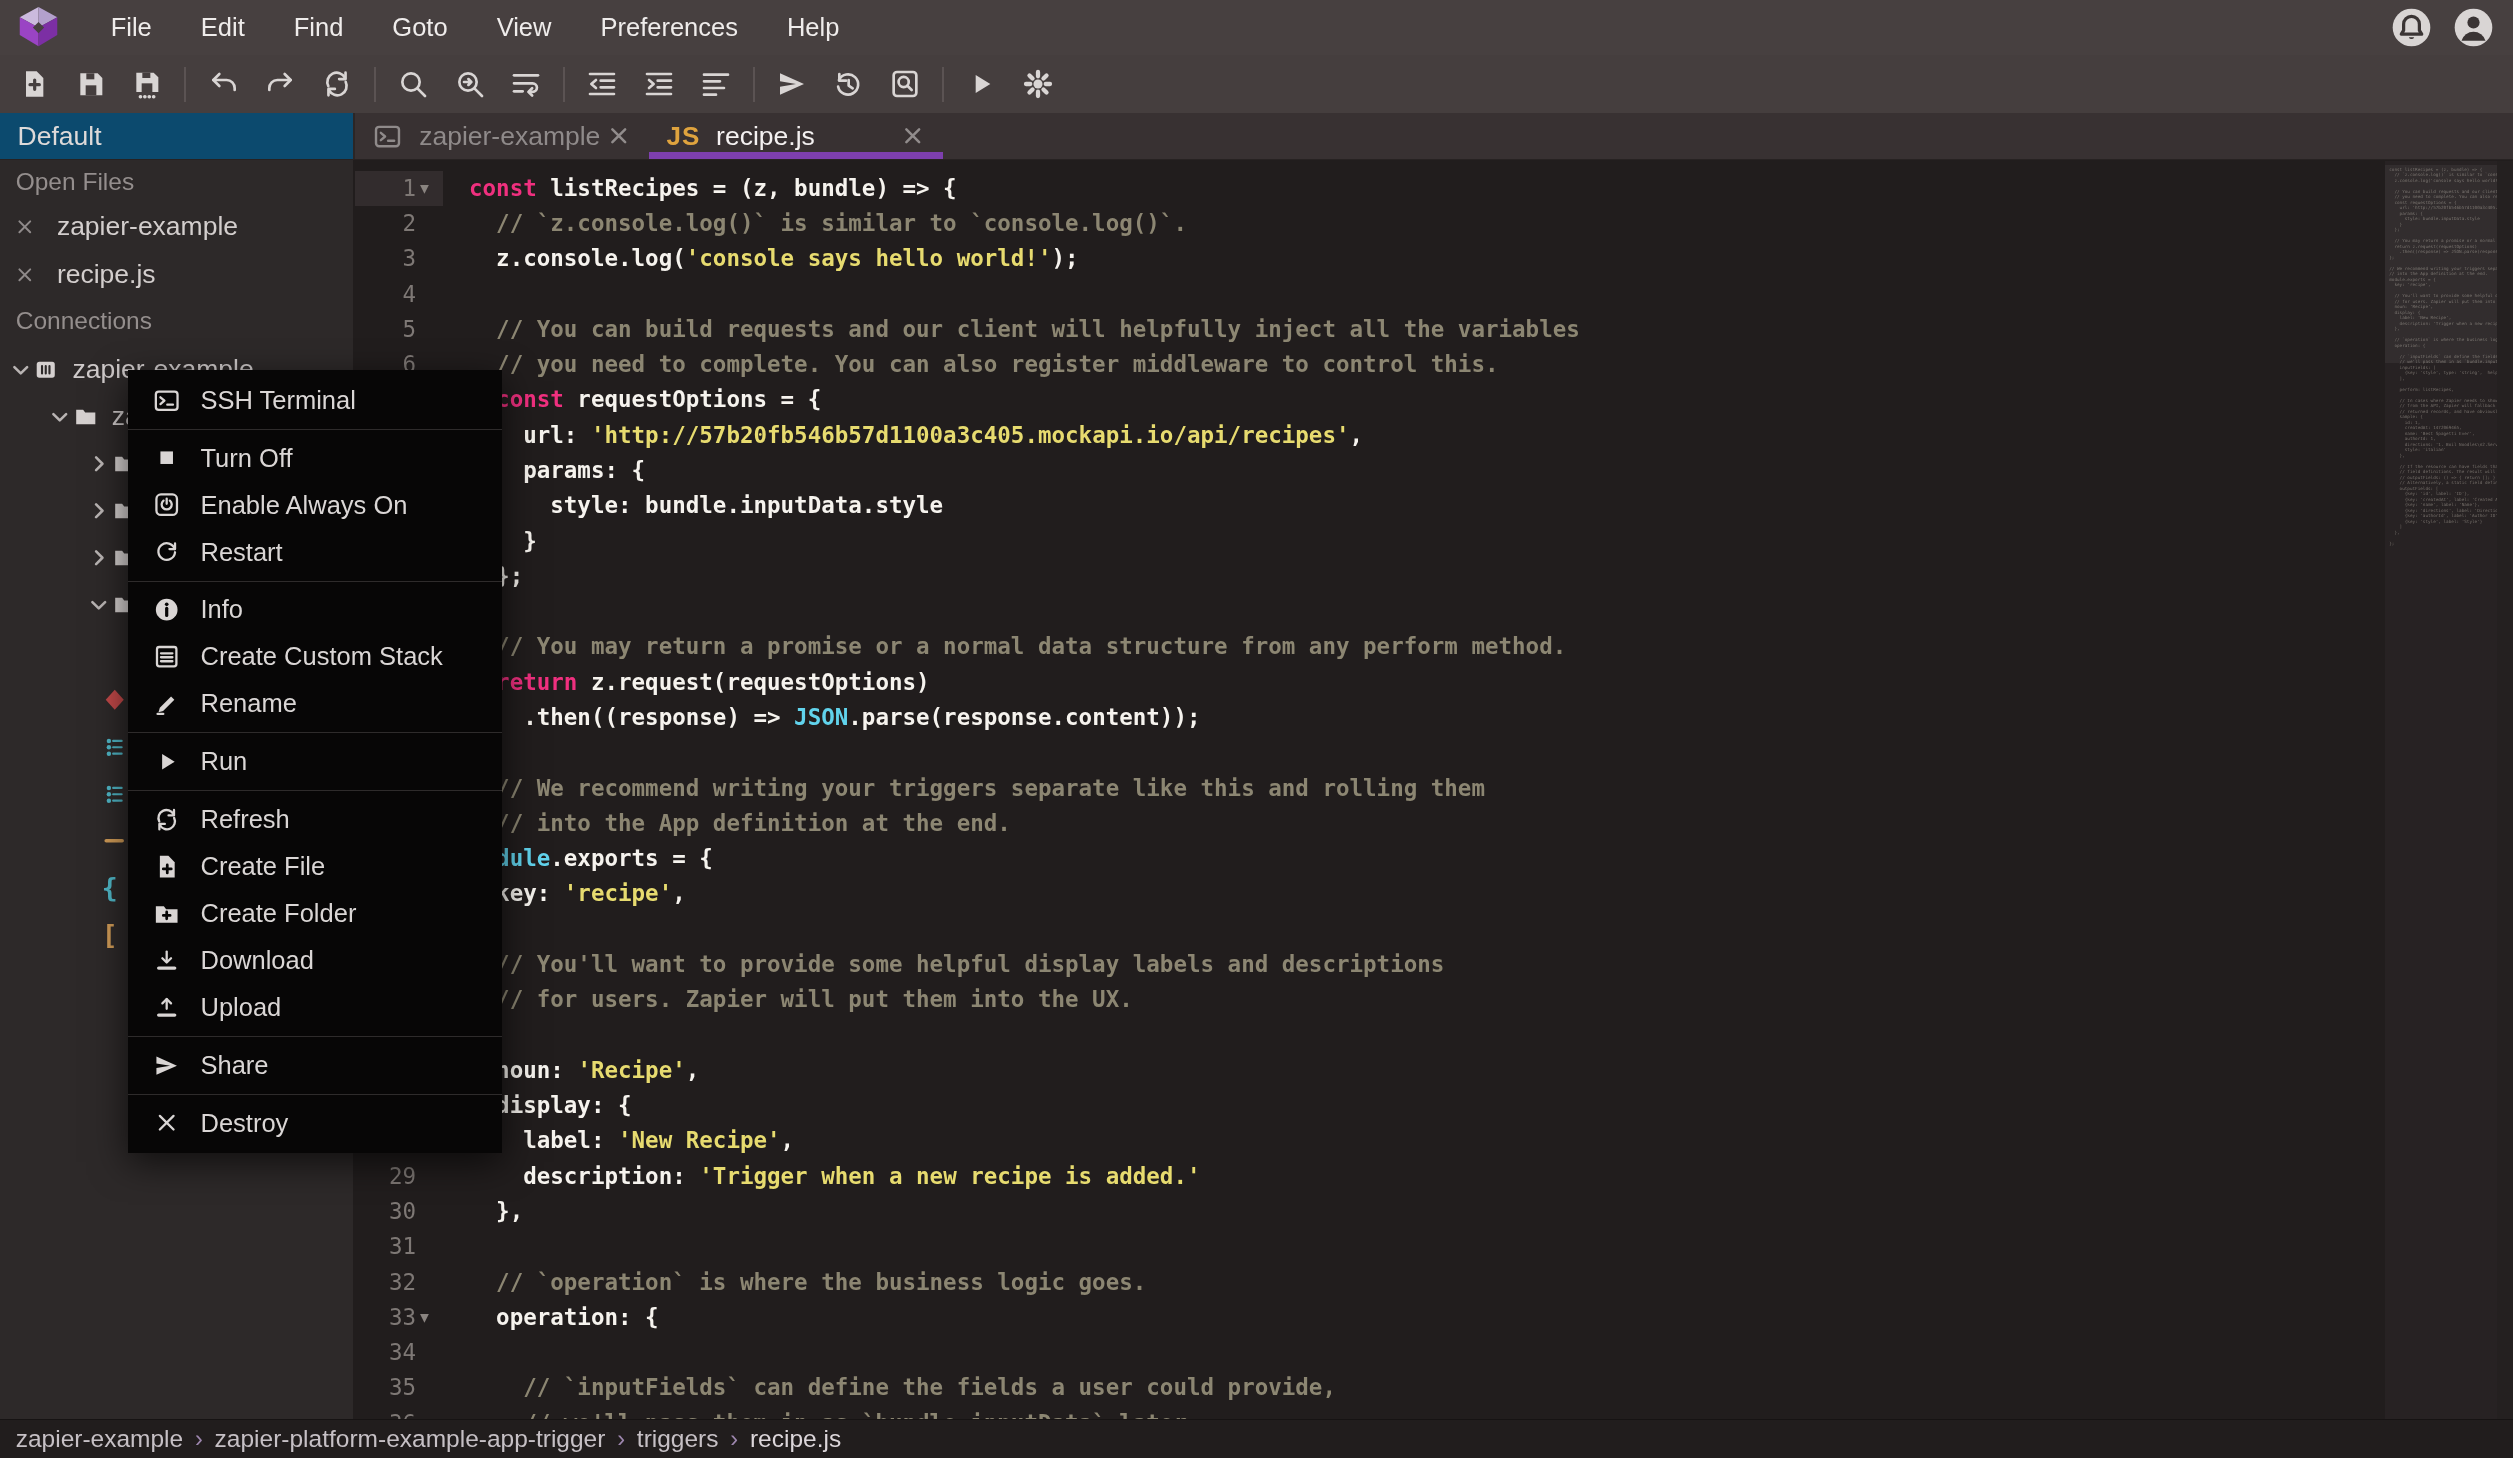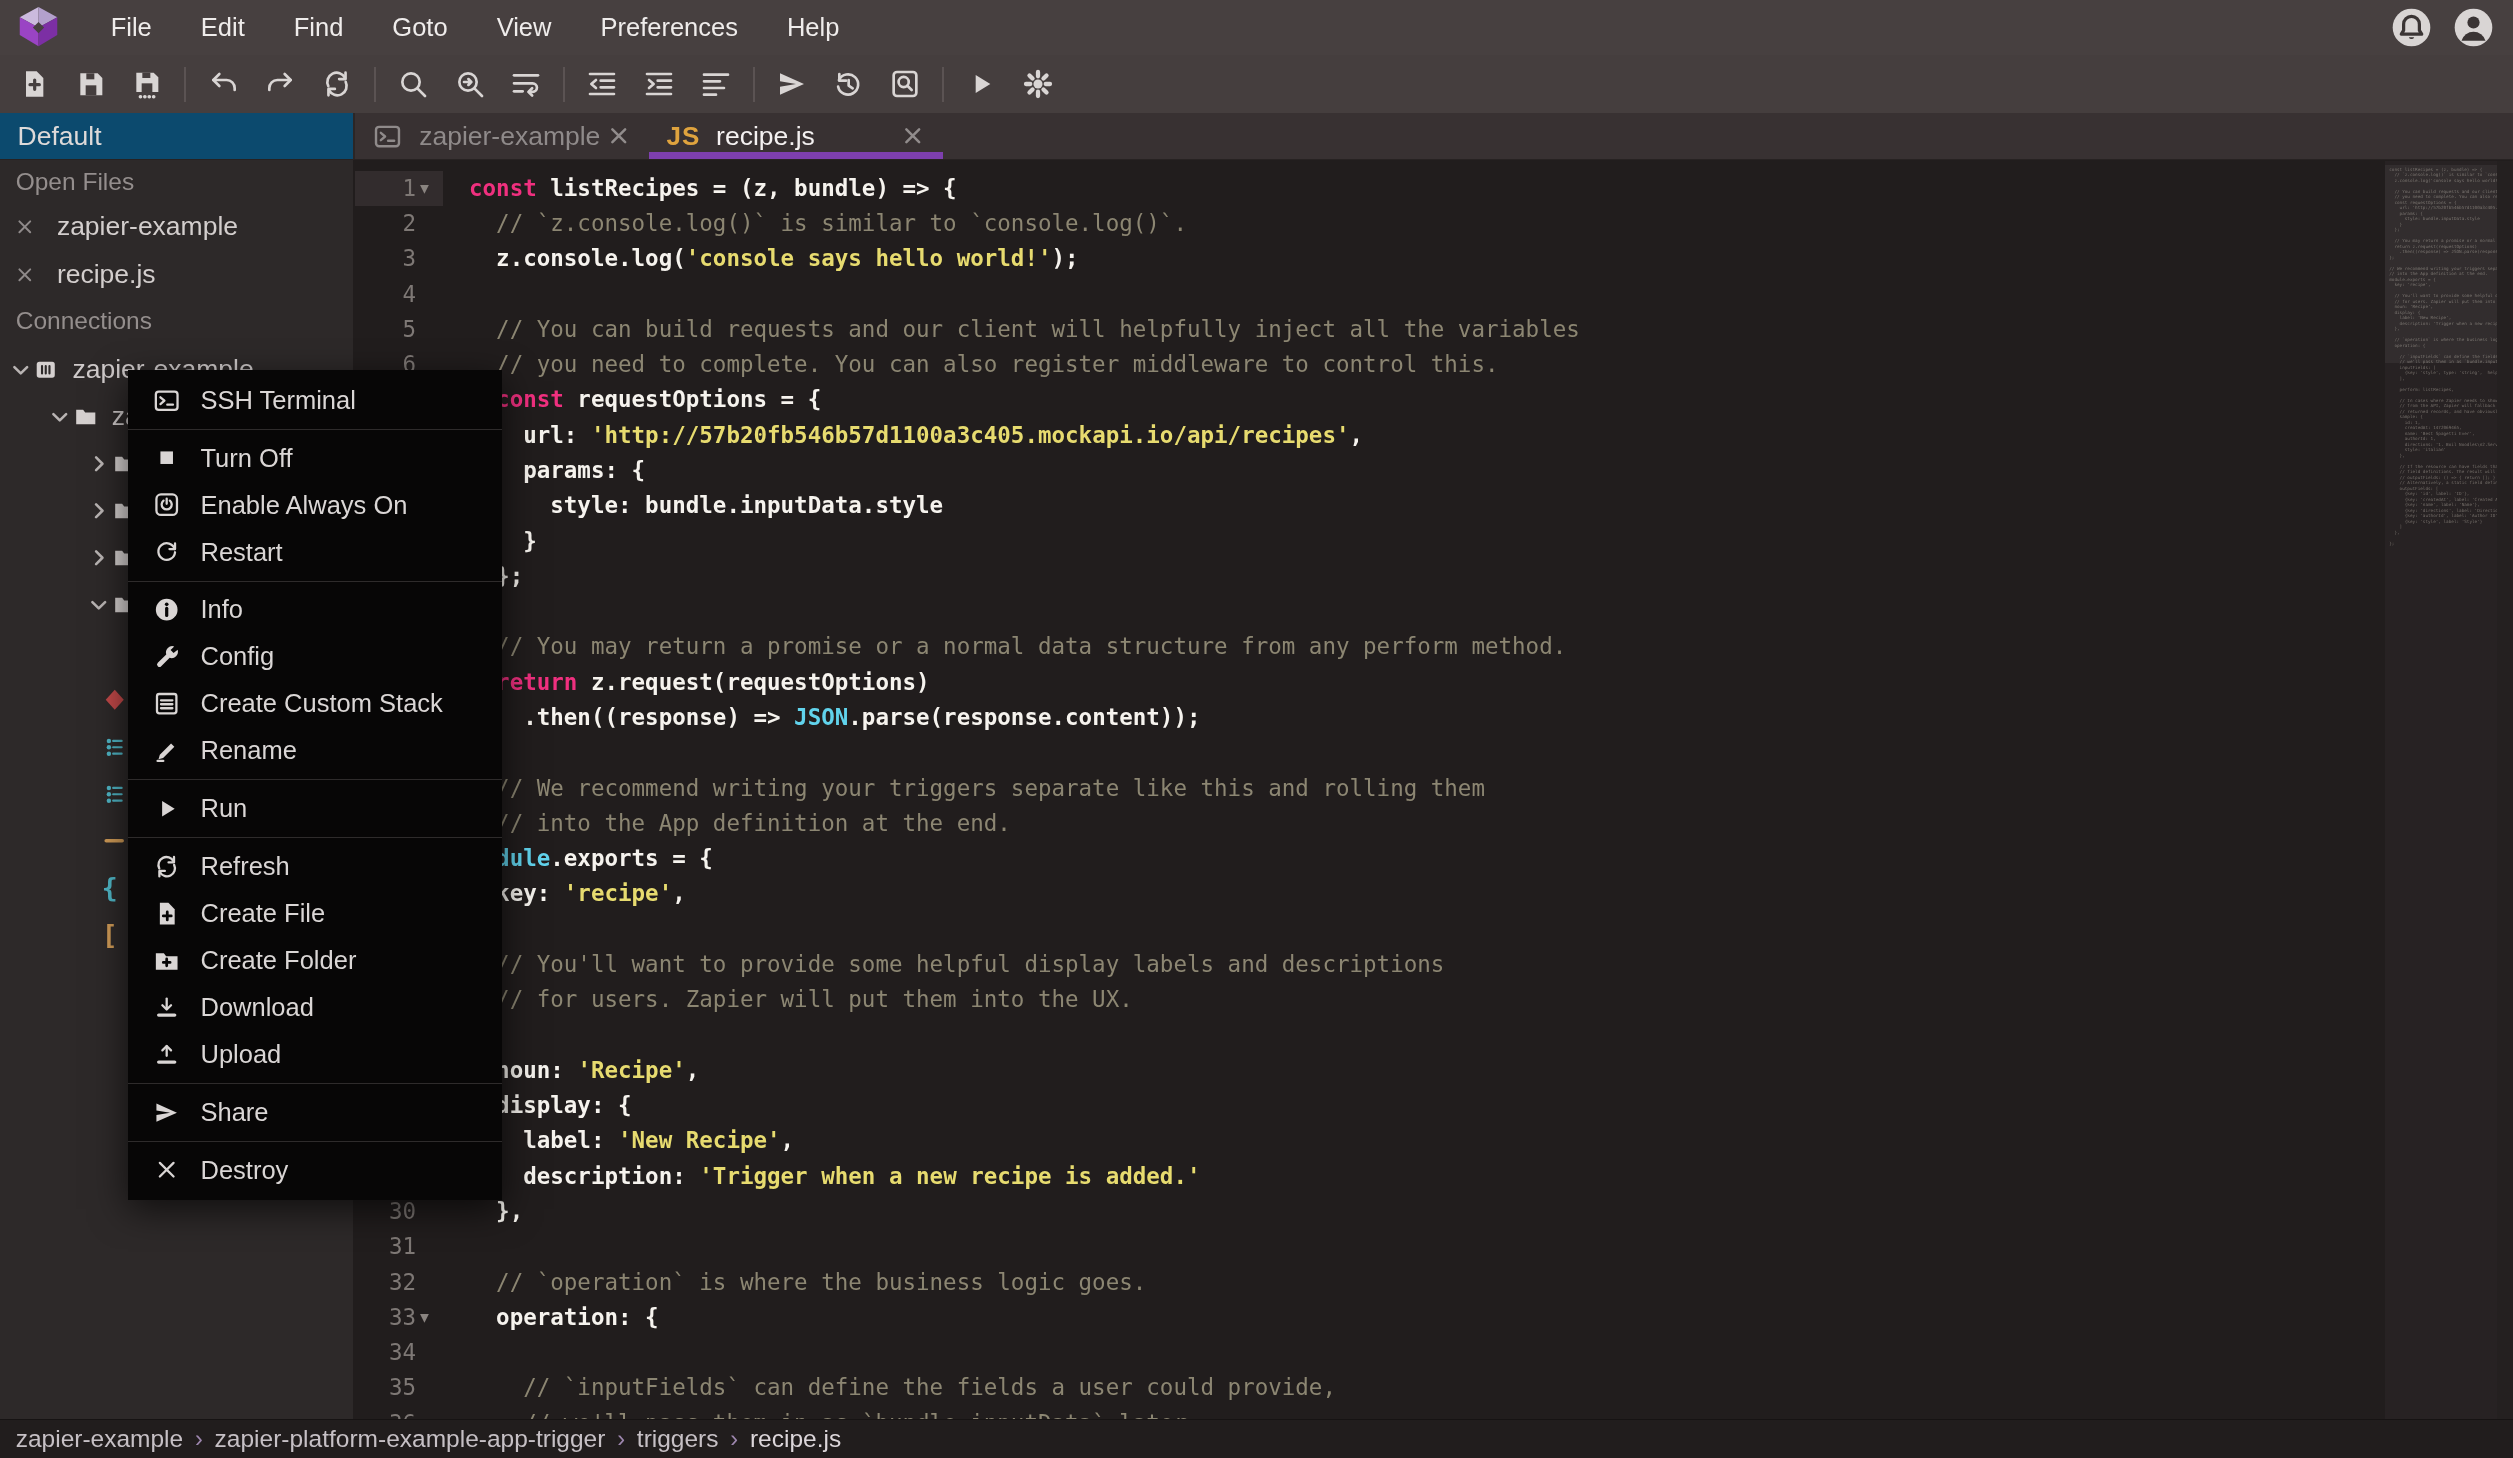--- a/index.html
+++ b/index.html
@@ -59,21 +59,21 @@
   .gut{position:absolute;left:0;width:61px;text-align:right;
        font:400 22.5px/35px "DejaVu Sans Mono",monospace;color:#7e7875;}
   .fold{position:absolute;left:65px;top:0;font:400 17.6px/35px "DejaVu Sans",sans-serif;color:#8a8480;}
   .src{position:absolute;left:114px;top:0;white-space:pre;
        font:700 22.5px/35px "DejaVu Sans Mono",monospace;}
   .cur-bg{position:absolute;left:0;width:88px;height:35px;background:#322c2d;}
   .tk-k{color:var(--kw,#f0307f);}
   .tk-p{color:var(--plain,#f6f3ee);}
   .tk-s{color:var(--str,#e7db6f);}
   .tk-t{color:var(--typ,#61d3ec);}
-  .tk-c{color:var(--com,#8c8672);font-weight:400;}
+  .tk-c{color:var(--com,#8c8672);font-weight:700;}
 
   
   #scrollstrip{top:161px;right:0;width:15.7px;bottom:39px;background:#242020;z-index:2;}
   #minimap{top:161px;right:15.7px;width:112px;bottom:39px;background:#272223;z-index:2;overflow:hidden;}
   #minimap pre{margin:0;padding:5.9px 0 0 3.9px;font:400 4.3px/5.5px "DejaVu Sans Mono",monospace;color:#756f6a;}
   #mm-view{position:absolute;left:0;right:0;top:3.9px;height:198px;background:rgba(255,255,255,0.05);}
 
   
   #ctx{left:128px;top:370px;width:374px;background:#070606;padding:6.9px 0;z-index:20;
        box-shadow:0 9.8px 35px rgba(0,0,0,0.65);}
@@ -697,28 +697,20 @@
           <circle cx="12" cy="12" r="9.5" fill="#d9d5d4" stroke="none"></circle>
           <path d="M12 10.8V17" stroke="#070606" stroke-width="2.8"></path>
           <circle cx="12" cy="7.3" r="1.6" fill="#070606" stroke="none"></circle>
         </svg>
       </span>
       <span class="clbl">Info</span>
     </div>
     <div class="ctx-item">
       <span class="cic">
         <svg viewBox="0 0 24 24">
-          <path fill="#d9d5d4" stroke="none" d="M21.6 6a5.6 5.6 0 0 1-7 7L7.2 20.3a2.1 2.1 0 0 1-3-3L11.6 10a5.6 5.6 0 0 1 7-7l-3.2 3.1 2.6 2.6L21.6 6z"></path>
-        </svg>
-      </span>
-      <span class="clbl">Config</span>
-    </div>
-    <div class="ctx-item">
-      <span class="cic">
-        <svg viewBox="0 0 24 24">
           <rect x="3.5" y="3.5" width="17" height="17" rx="2"></rect>
           <path d="M7 9h10M7 12.5h10M7 16h10"></path>
         </svg>
       </span>
       <span class="clbl">Create Custom Stack</span>
     </div>
     <div class="ctx-item">
       <span class="cic">
         <svg viewBox="0 0 24 24">
           <path fill="#d9d5d4" stroke="none" d="M6 15.5L15.8 5.7l2.9 2.9L8.9 18.4l-4.1 1.2z"></path>

